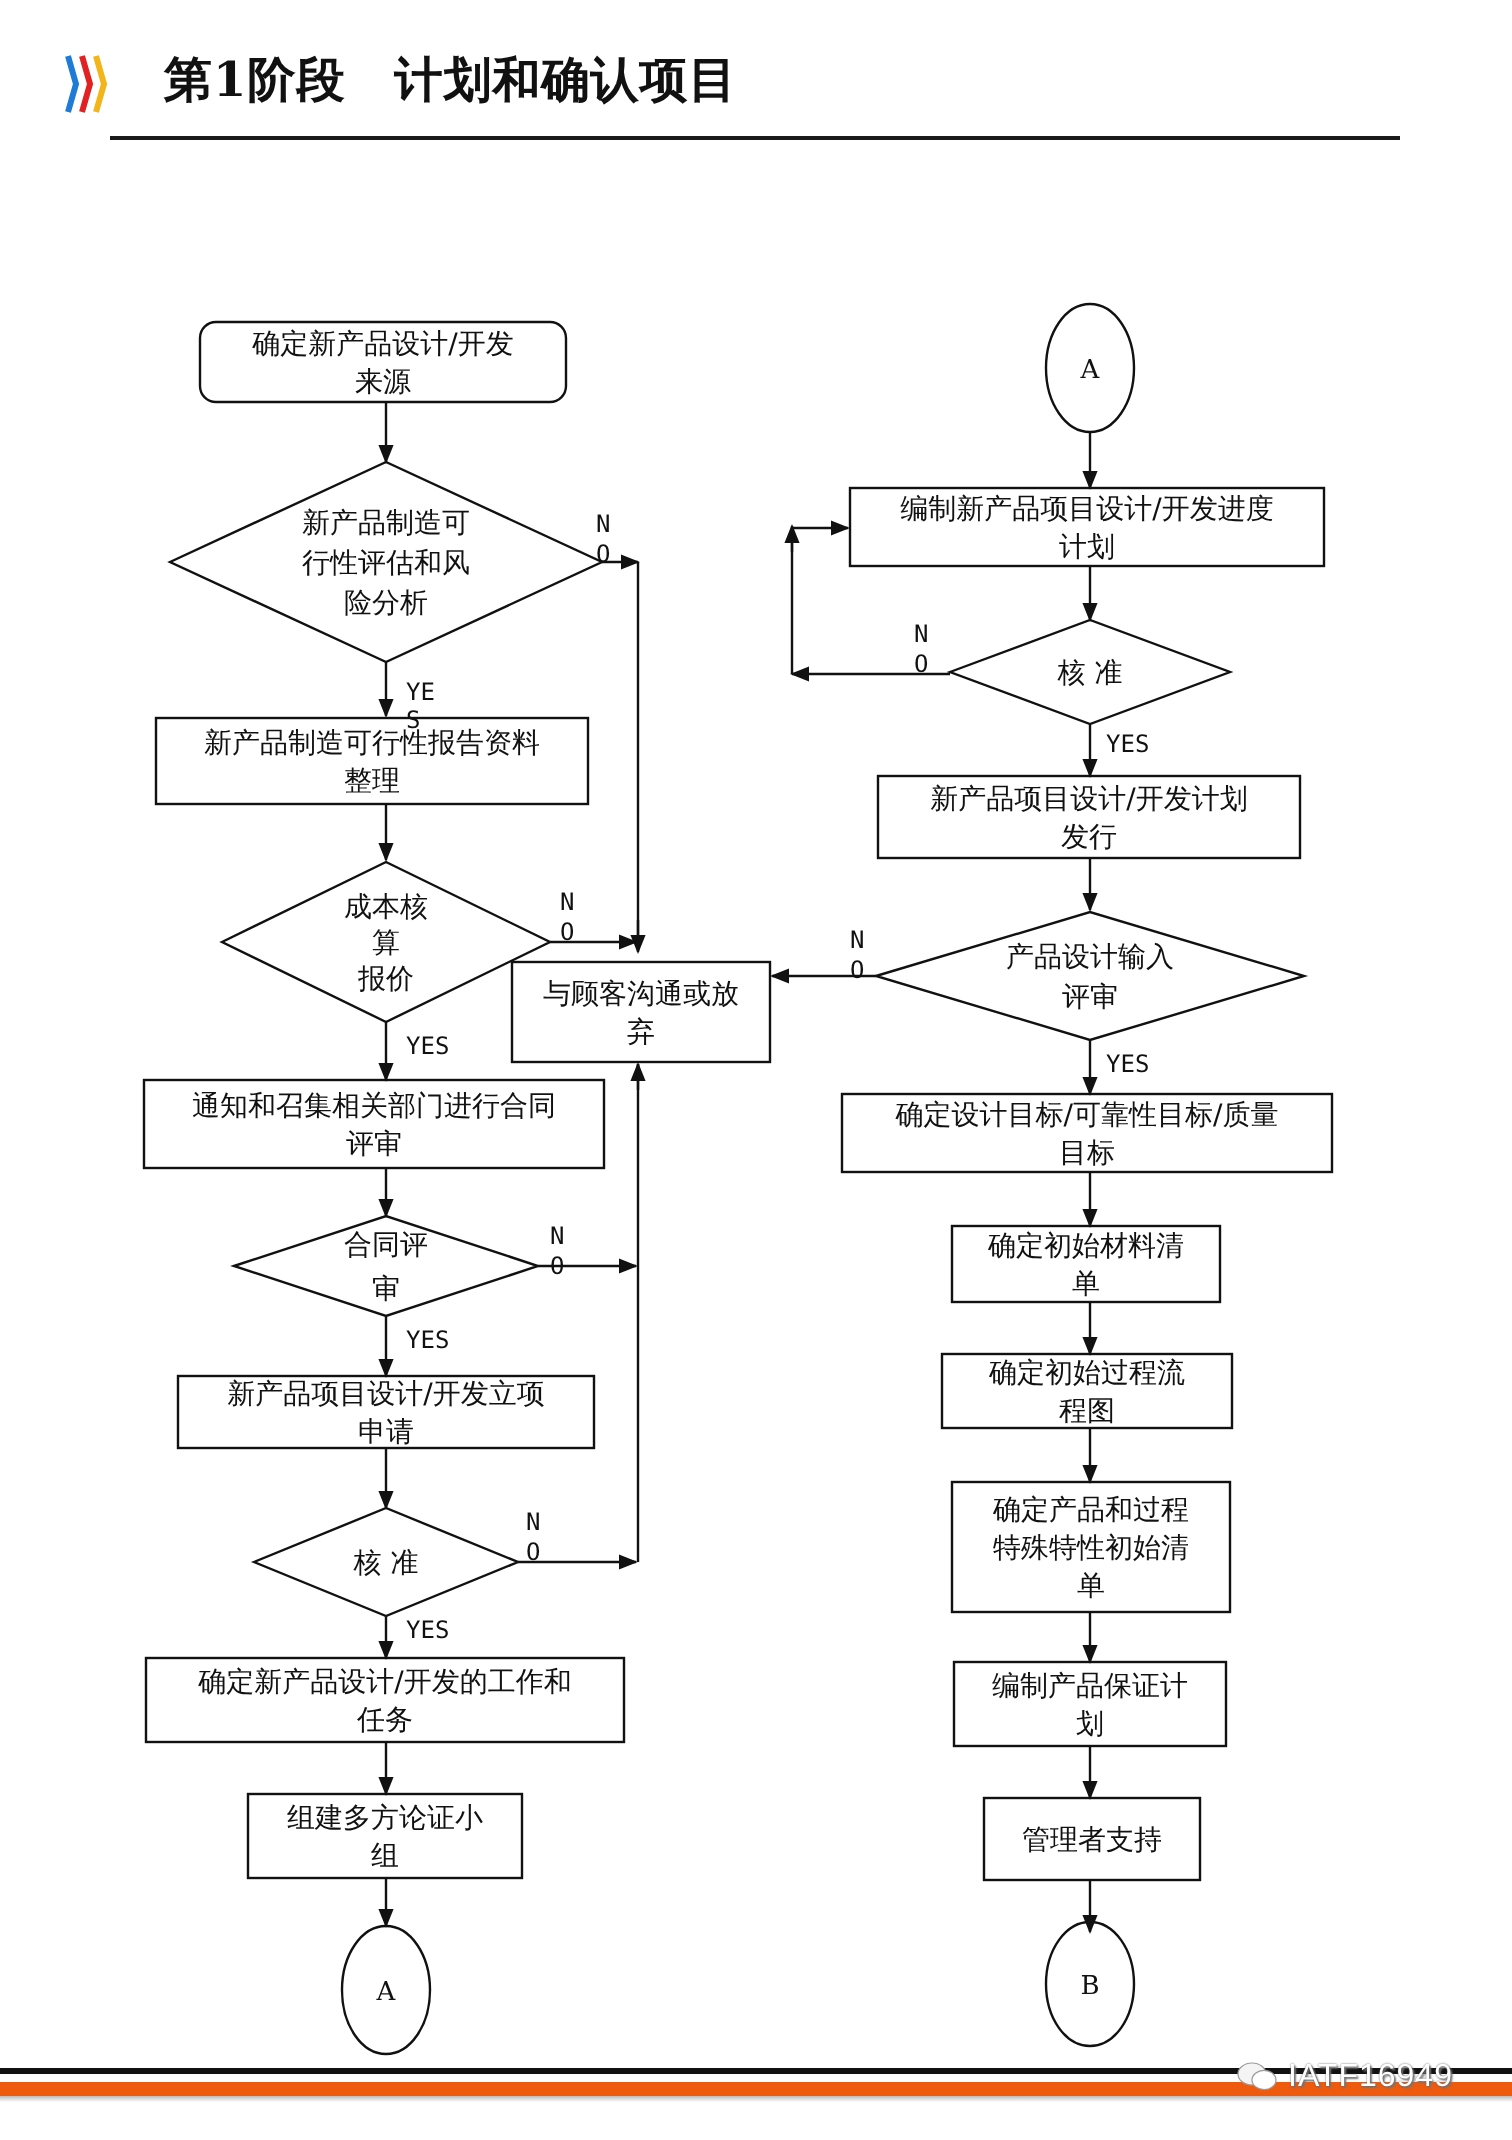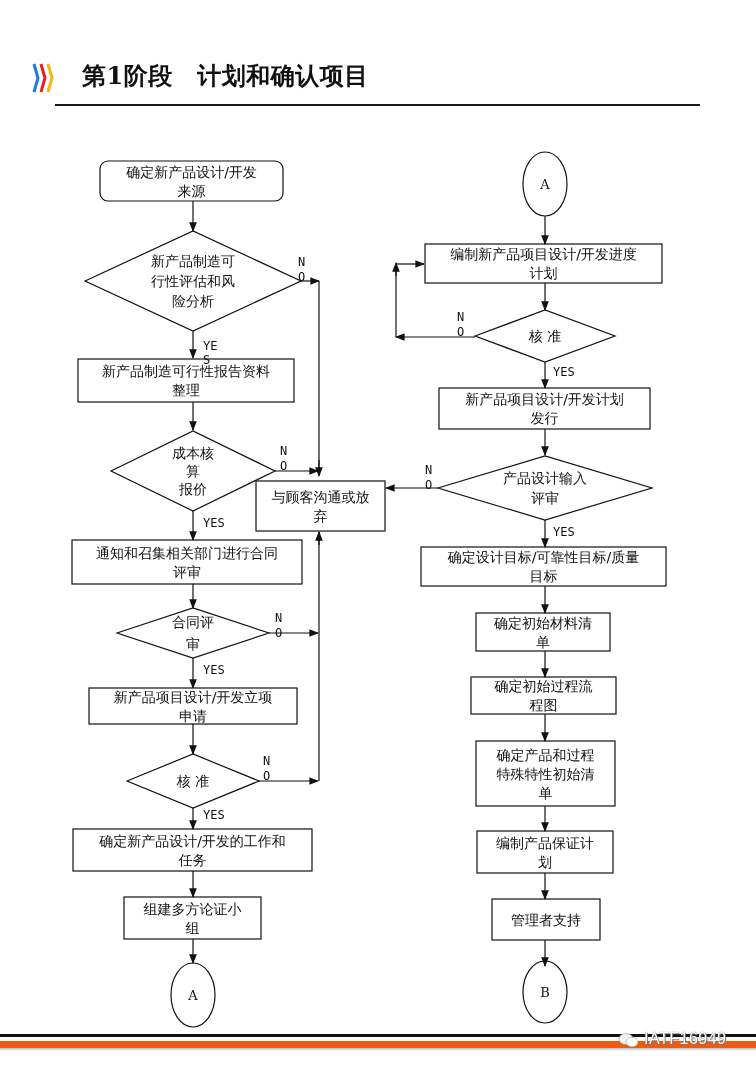--- a/index.html
+++ b/index.html
@@ -1,28 +1,28 @@
 <!DOCTYPE html>
 <html><head>
 <meta charset="utf-8">
 <style>
   html, body { margin:0; padding:0; background:#ffffff; }
   body { width:756px; height:1070px; position:relative; overflow:hidden; font-family:"DejaVu Sans", sans-serif; }
-  #header { position:absolute; left:0; top:0; width:608px; height:75px;margin-top:36px; }
+  #header { position:absolute; left:0; top:0; width:608px; height:75px; }
   #chev { position:absolute; left:32px; top:24px; }
   #title { position:absolute; left:82px; top:24px; font-family:"DejaVu Serif", serif; font-size:24px; font-weight:bold; color:#111; letter-spacing:0.5px; white-space:pre; }
   #title-rule { position:absolute; left:55px; top:68px; width:645px; height:2px; background:#1a1a1a; }
   #diagram { position:absolute; left:0; top:0; }
   .node-text { font-family:"DejaVu Sans", sans-serif; font-size:14px; fill:#111; }
   .lbl { font-family:"DejaVu Sans Mono", monospace; font-size:12px; fill:#111; }
   .conn-text { font-family:"DejaVu Serif", serif; font-size:13px; fill:#111; }
   #footer-black { position:absolute; left:0; top:1034px; width:756px; height:3px; background:#111; }
   #footer-orange { position:absolute; left:0; top:1041px; width:756px; height:7px; background:#ee5a0e; }
   #footer-shadow { position:absolute; left:0; top:1048px; width:756px; height:3px; background:linear-gradient(#bbb,#fff); }
-  #watermark { position:absolute; left:618px; top:1030px; display:flex; align-items:flex-end; gap:4px; }
+  #watermark { position:absolute; left:618px; top:1030px; display:flex; align-items:flex-start; gap:4px; }
   #wm-text { font-family:"Liberation Sans", sans-serif; font-size:16px; color:#fff; text-shadow:0 0 1px #555, 1px 1px 1px #777; letter-spacing:0.5px; }
   #wm-icon { width:22px; height:16px; }
 </style>
 </head>
 <body>
 
 <div id="header">
   <svg id="chev" width="24" height="36" viewBox="0 0 24 36">
     <path d="M2 4 L6 18 L2 32" stroke="#1e7bd6" stroke-width="3" fill="none"></path>
     <path d="M9 4 L13 18 L9 32" stroke="#e02222" stroke-width="3" fill="none"></path>

